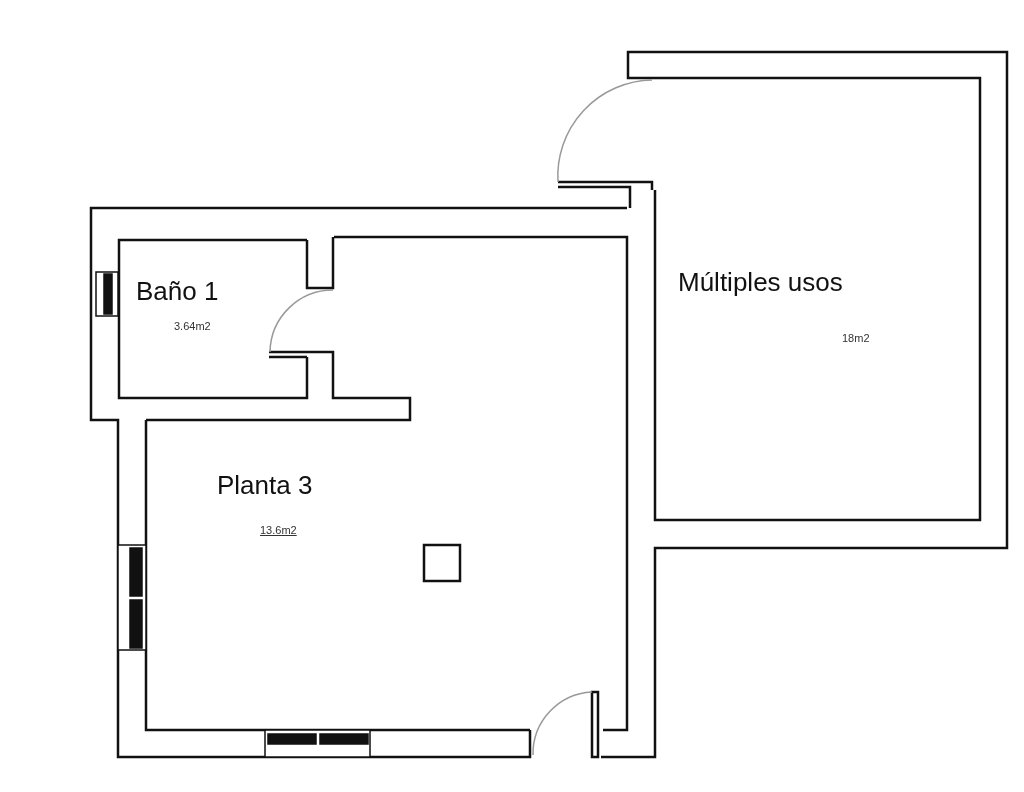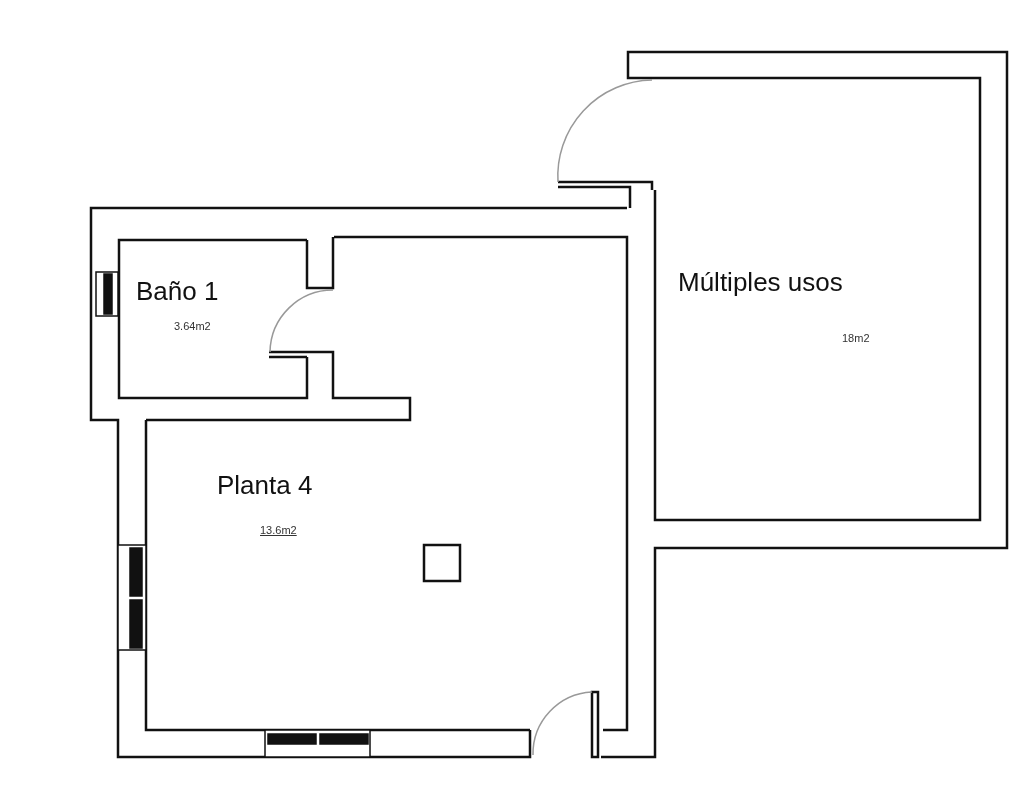--- a/index.html
+++ b/index.html
@@ -51,17 +51,17 @@
   <g fill="none" stroke="#999" stroke-width="1.5">
     <path d="M 652,80 A 96 96 0 0 0 558,182"></path>
     <path d="M 333,290 A 63 63 0 0 0 270,352"></path>
     <path d="M 592,692 A 62 62 0 0 0 533,755"></path>
   </g>
 </svg>
 
 <div class="label room-name" style="left:136px; top:276px;">Baño 1</div>
 <div class="label room-area" style="left:174px; top:320px;">3.64m2</div>
 
-<div class="label room-name" style="left:217px; top:470px;">Planta 4</div>
+<div class="label room-name" style="left:217px; top:470px;">Planta 3</div>
 <div class="label room-area" style="left:260px; top:524px;text-decoration:underline;">13.6m2</div>
 
 <div class="label room-name" style="left:678px; top:267px;">Múltiples usos</div>
 <div class="label room-area" style="left:818px; top:332px;margin-left:24px;">18m2</div>
 
 </body></html>

